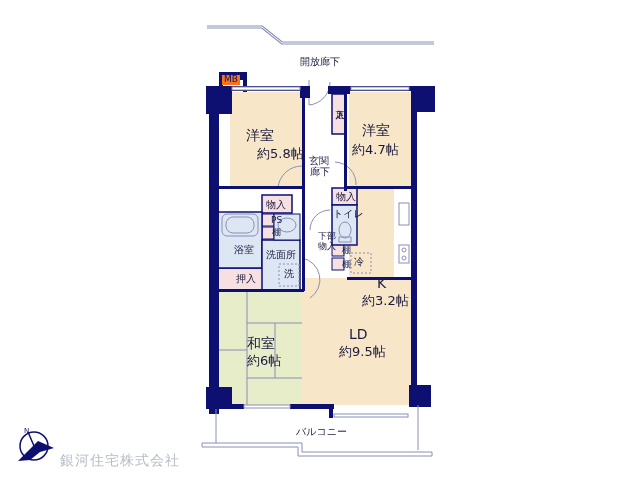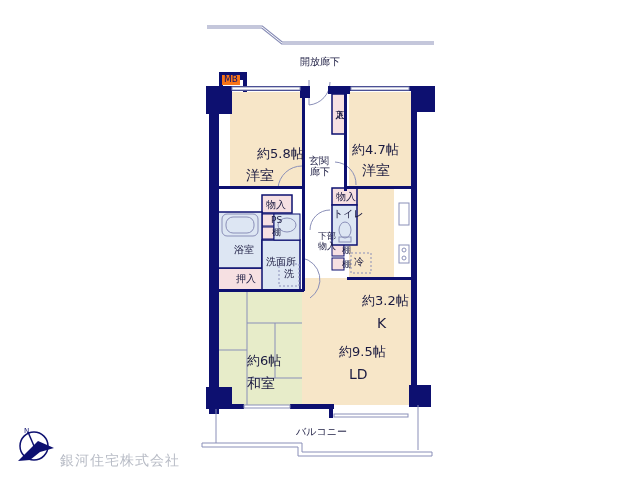--- a/index.html
+++ b/index.html
@@ -1,20 +1,20 @@
 <!DOCTYPE html>
 <html><head>
 <meta charset="utf-8">
 <style>
   html, body { margin:0; padding:0; background:#ffffff; }
   body { width:640px; height:480px; position:relative; overflow:hidden;
          font-family:"DejaVu Sans", sans-serif; color:#1a1a4a; }
   svg { position:absolute; left:0; top:0; }
   .lbl { position:absolute; text-align:left; white-space:nowrap; line-height:1.1; color:#1a1a40; }
-  .room-name { font-size:14px;margin-top:40px; }
+  .room-name { font-size:14px; }
   .room-size { font-size:13px; }
   .small { font-size:10px; }
   .tiny { font-size:9px;padding-left:8px; }
   .vert { writing-mode:vertical-rl; font-size:9px; letter-spacing:-1px; }
   .company { position:absolute; left:60px; top:452px; font-size:14px; color:#b8bcc6; letter-spacing:1px; }
 </style>
 </head>
 <body>
 
 <svg width="640" height="480" viewBox="0 0 640 480">
@@ -141,21 +141,21 @@
 <div class="lbl room-size" style="left:362px;top:294px;">約3.2帖</div>
 
 <div class="lbl small" style="left:309px;top:115px;margin-top:40px;">玄関</div>
 <div class="lbl vert" style="left:334px;top:104px;">下足入</div>
 <div class="lbl small" style="left:310px;top:166px;">廊下</div>
 <div class="lbl small" style="left:266px;top:199px;">物入</div>
 <div class="lbl small" style="left:336px;top:191px;">物入</div>
 <div class="lbl tiny" style="left:263px;top:216px;">PS</div>
 <div class="lbl tiny" style="left:264px;top:228px;">棚</div>
 <div class="lbl small" style="left:234px;top:244px;">浴室</div>
-<div class="lbl small" style="left:266px;top:256px;">洗面所</div>
+<div class="lbl small" style="left:266px;top:250px;font-family:Liberation Mono, monospace;">洗面所</div>
 <div class="lbl small" style="left:284px;top:268px;">洗</div>
 <div class="lbl small" style="left:236px;top:273px;">押入</div>
 <div class="lbl small" style="left:333px;top:208px;">トイレ</div>
 <div class="lbl tiny" style="left:310px;top:232px;">下部</div>
 <div class="lbl tiny" style="left:310px;top:242px;">物入</div>
 <div class="lbl tiny" style="left:334px;top:246px;">棚</div>
 <div class="lbl tiny" style="left:334px;top:260px;">棚</div>
 <div class="lbl small" style="left:354px;top:256px;">冷</div>
 
 <div class="lbl small" style="left:296px;top:426px;">バルコニー</div>

